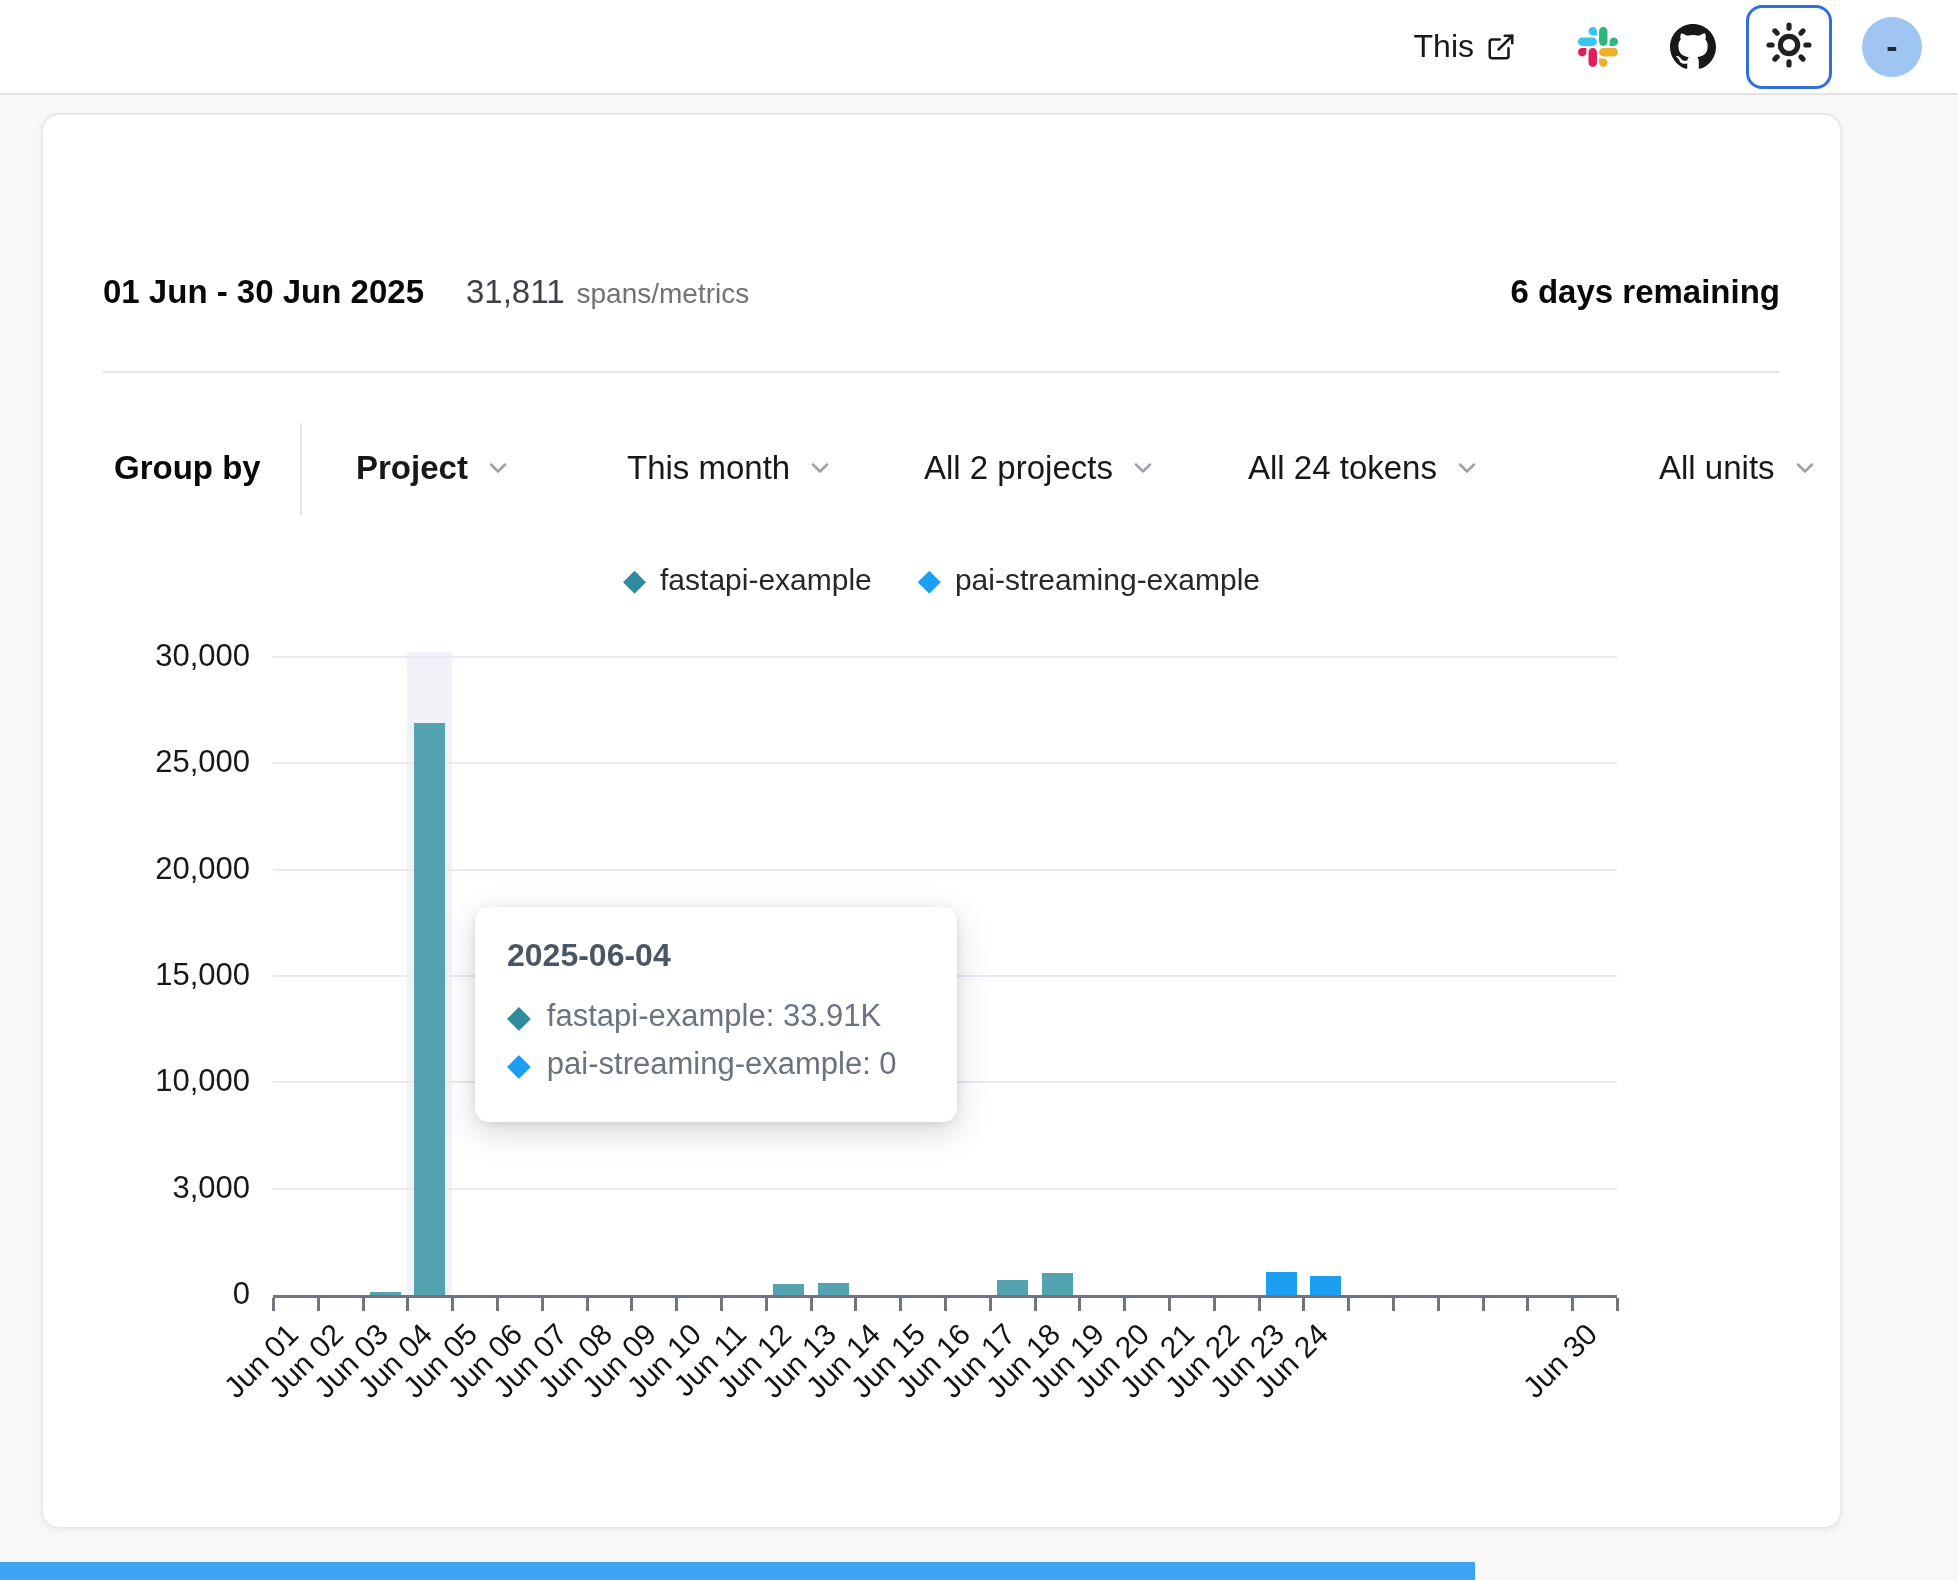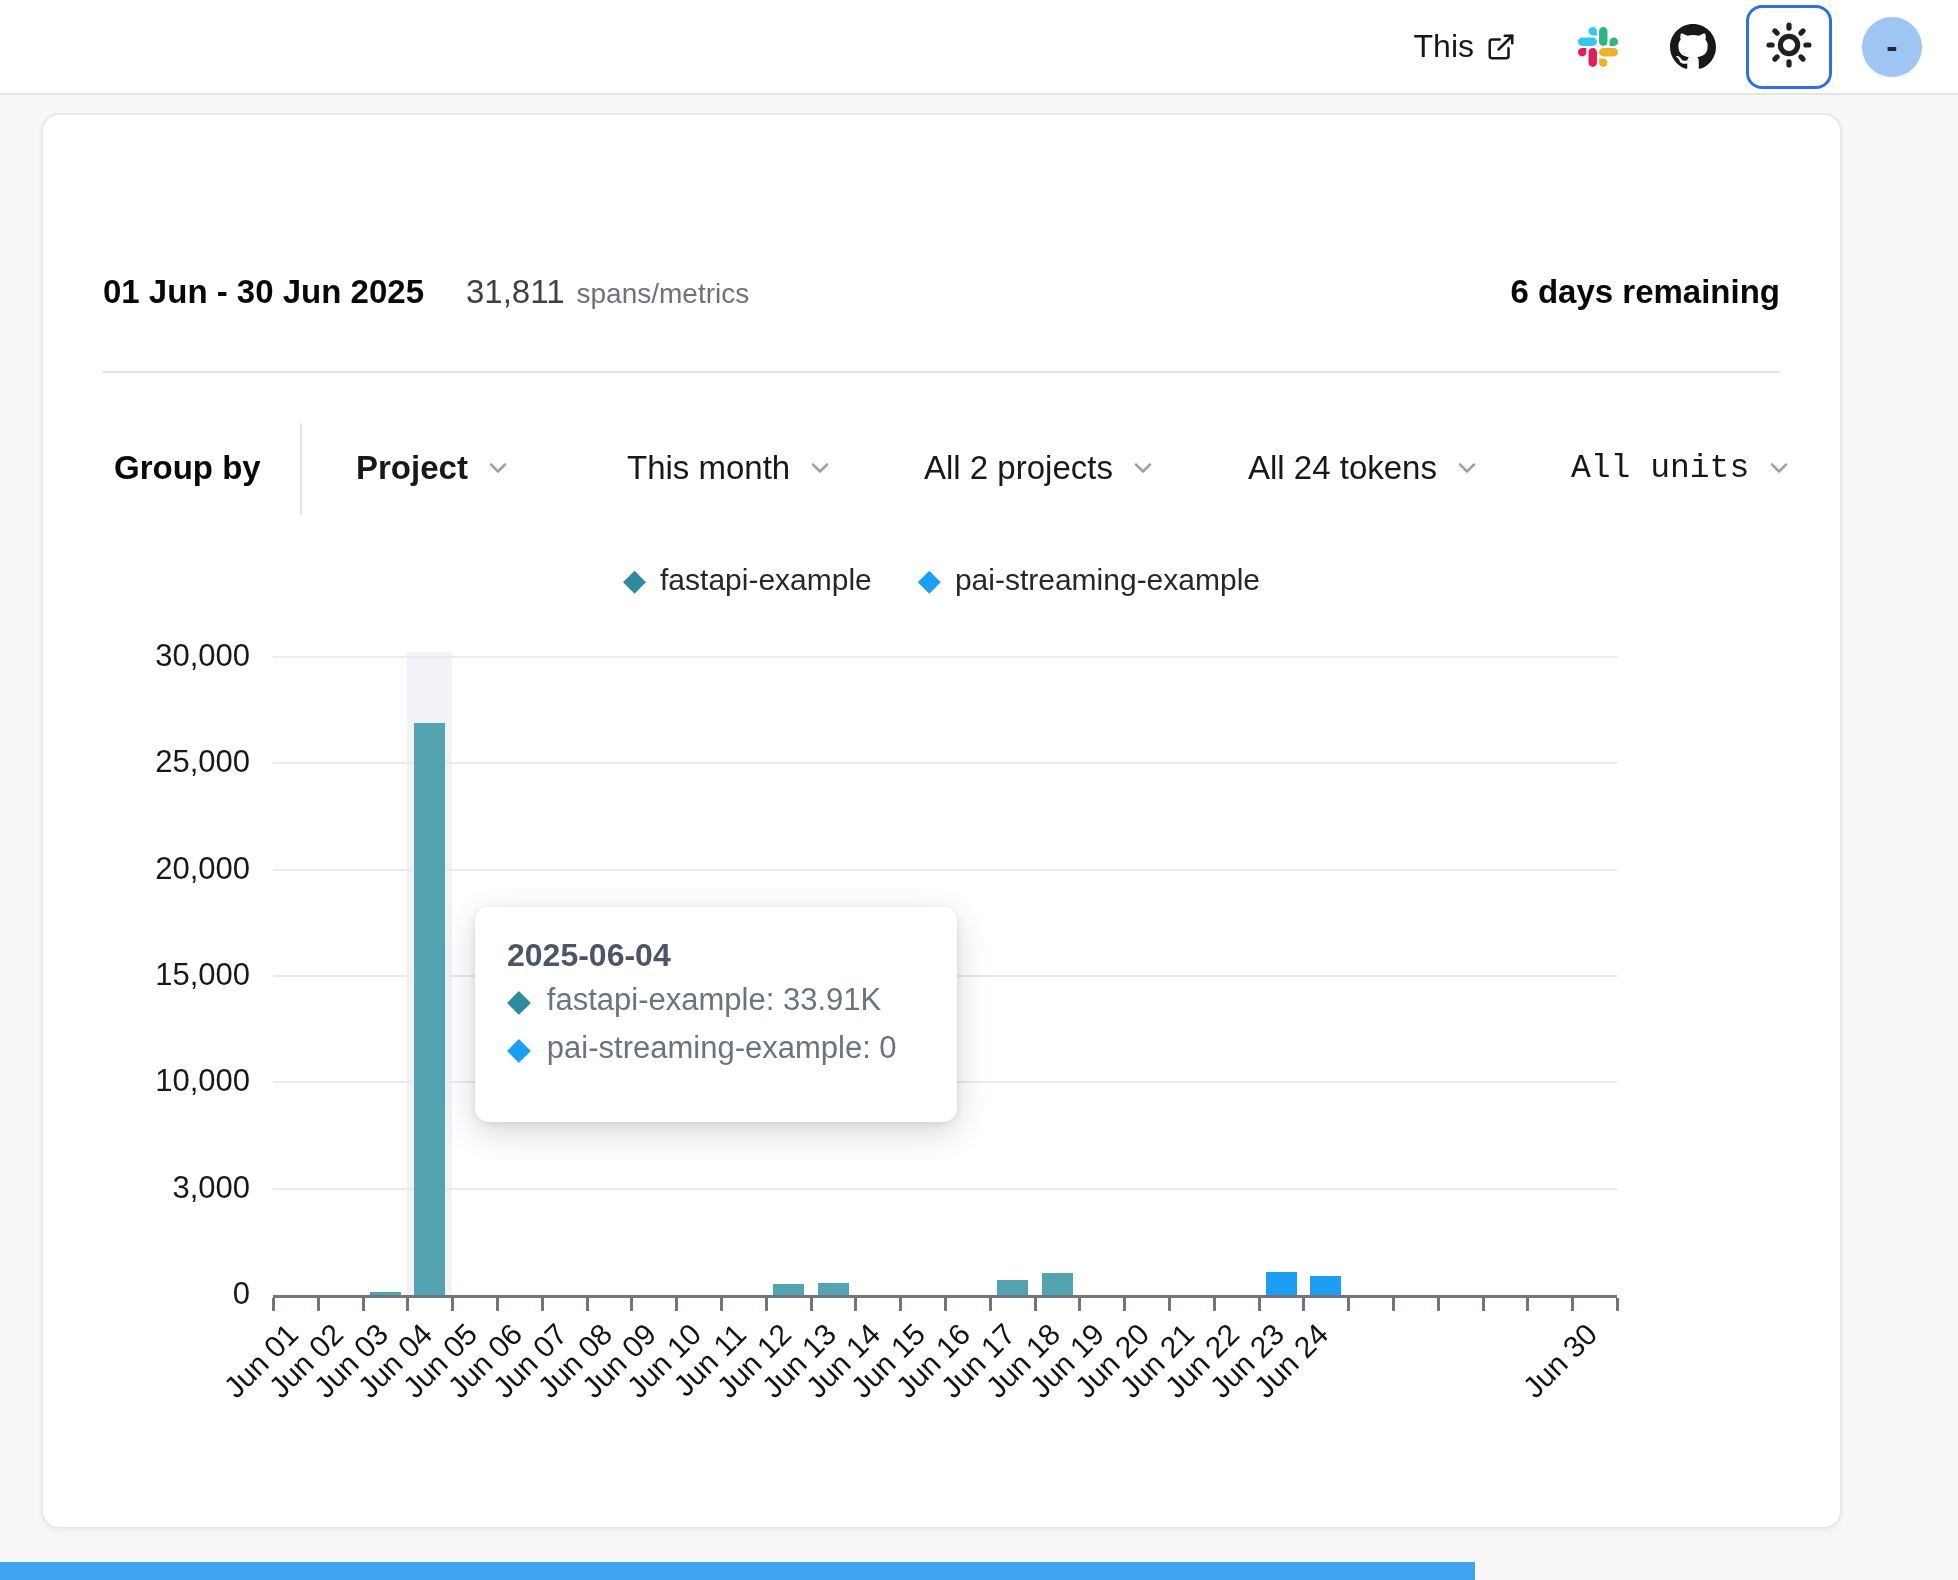--- a/index.html
+++ b/index.html
@@ -65,21 +65,21 @@
   .xlabel{position:absolute;width:160px;text-align:right;font-size:30px;color:#131316;
           transform-origin:100% 0;transform:rotate(-45deg);white-space:nowrap;}
   .bar{position:absolute;}
   .hover-band{position:absolute;background:#f1f2f7;}
   
   .tooltip{
     position:absolute;left:432px;top:792px;width:482px;height:215px;box-sizing:border-box;
     background:#ffffff;border-radius:14px;box-shadow:0 10px 34px rgba(0,0,0,0.16),0 2px 8px rgba(0,0,0,0.08);
     padding:30px 32px;z-index:5;
   }
-  .tooltip-title{font-size:32px;font-weight:700;color:#4b5563;margin-bottom:8px;}
+  .tooltip-title{font-size:32px;font-weight:700;color:#4b5563;margin-bottom:24px;}
   .tooltip-row{display:flex;align-items:center;gap:16px;font-size:31px;color:#6b7280;margin-bottom:12px;}
   .tooltip-row .diamond{font-size:31px;}
   
   .scroll-indicator{position:absolute;left:0;bottom:0;width:1475px;height:18px;background:#3fa3f4;}
 </style>
 </head>
 <body>
 
 <div class="topbar">
   <div class="topbar-inner">
@@ -178,21 +178,21 @@
 
     <div class="filter-item" style="left:1205px;">
       <span class="filter-label">All 24 tokens</span>
       <span>
         <svg class="chev" width="28" height="28" viewBox="0 0 24 24" fill="none" stroke="#a1a1aa" stroke-width="2.2" stroke-linecap="round" stroke-linejoin="round">
             <polyline points="6 9 12 15 18 9"></polyline>
           </svg>
       </span>
     </div>
 
-    <div class="filter-item" style="left:1528px;font-family:Liberation Mono, monospace;">
+    <div class="filter-item" style="left:1616px;">
       <span class="filter-label">All units</span>
       <span>
         <svg class="chev" width="28" height="28" viewBox="0 0 24 24" fill="none" stroke="#a1a1aa" stroke-width="2.2" stroke-linecap="round" stroke-linejoin="round">
             <polyline points="6 9 12 15 18 9"></polyline>
           </svg>
       </span>
     </div>
   </div>
 
   <div class="legend">

